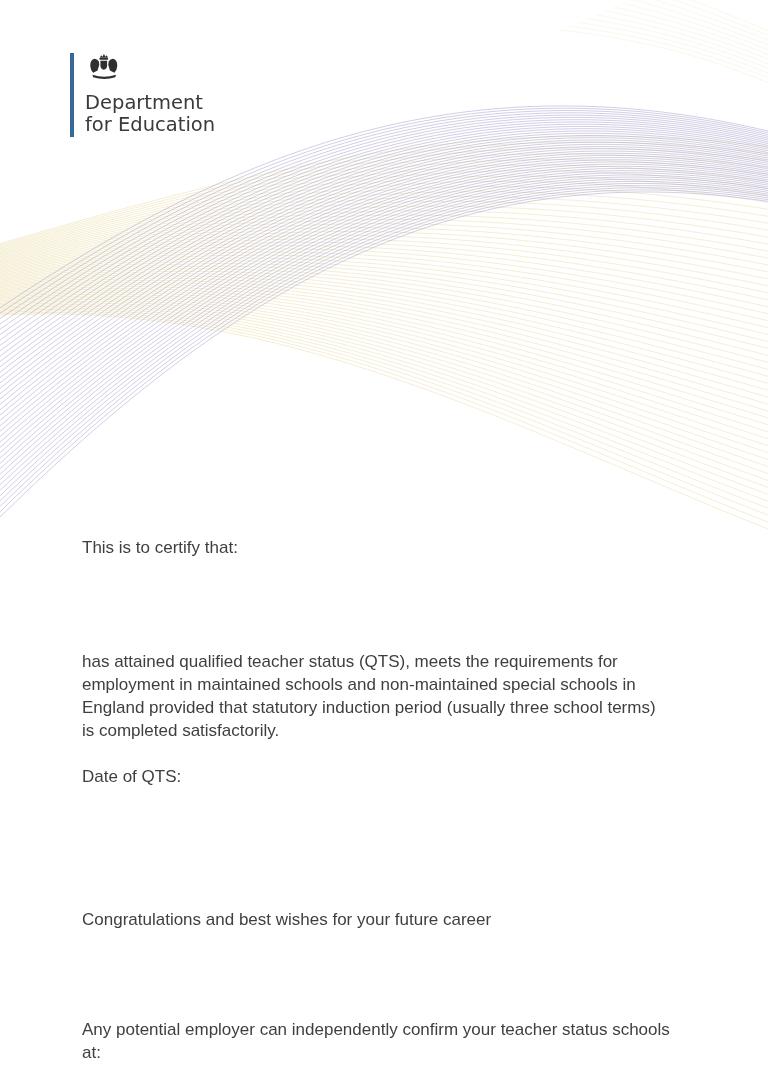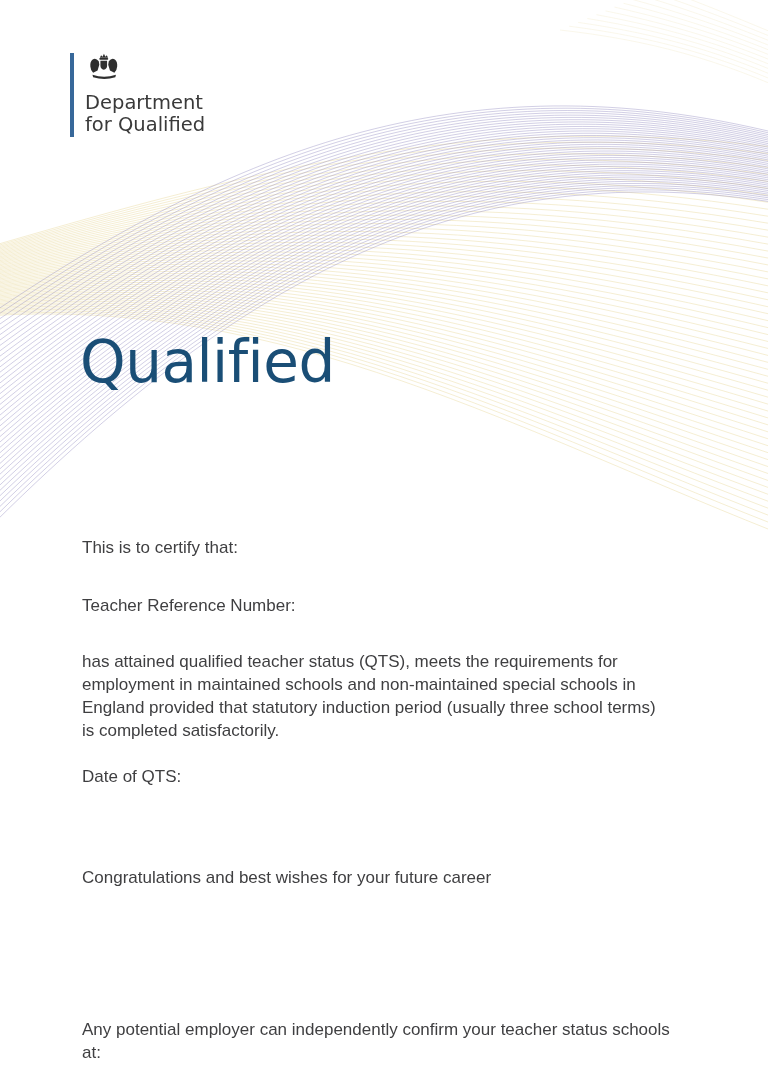--- a/index.html
+++ b/index.html
@@ -158,36 +158,34 @@
       <svg class="crest" viewBox="0 0 40 34" width="37" height="32" fill="currentColor">
         <path d="M15 6 l1.3-2.8 1.6 1.6 1.5-3.1 1.5 3.1 1.6-1.6 1.3 2.8 z"></path>
         <rect x="14.4" y="6.3" width="9.6" height="1.7" rx="0.8"></rect>
         <path d="M15.6 9.2 h7.2 v5.3 q0 3.4-3.6 4.5 q-3.6-1.1-3.6-4.5 z"></path>
         <path d="M13.8 9.8 q-3.2-4.4-6.6-2 q-3 2.2-2.5 7.6 q.4 4.6 3 6.8 l4.8-2.4 1.9-6.2 z"></path>
         <path d="M24.6 9.8 q3.2-4.4 6.6-2 q3 2.2 2.5 7.6 q-.4 4.6-3 6.8 l-4.8-2.4 -1.9-6.2 z"></path>
         <path d="M7 24.2 q12.5 4.6 25.4 0 l-.7 2.8 q-11.8 3.8-24 0 z"></path>
       </svg>
       <div class="logo-text">
         <span>Department</span>
-        <span>for Qualified</span>
+        <span>for Education</span>
       </div>
     </div>
   </header>
 
   <h1 class="title">
-    <span>Qualified</span>
   </h1>
 
   <p class="txt" style="top:536px">This is to certify that:</p>
 
-  <p class="txt" style="top:594px">Teacher Reference Number:</p>
 
   <p class="txt" style="top:650px">has attained qualified teacher status (QTS), meets the requirements for employment in maintained schools and non-maintained special schools in England provided that statutory induction period (usually three school terms) is completed satisfactorily.</p>
 
   <p class="txt" style="top:765px">Date of QTS:</p>
 
-  <p class="txt" style="top:866px">Congratulations and best wishes for your future career</p>
+  <p class="txt" style="top:908px">Congratulations and best wishes for your future career</p>
 
   <p class="txt" style="top:1018px">
     <span>Any potential employer can independently confirm your teacher status schools at:</span>
   </p>
 
 </div>
 
 </body></html>

